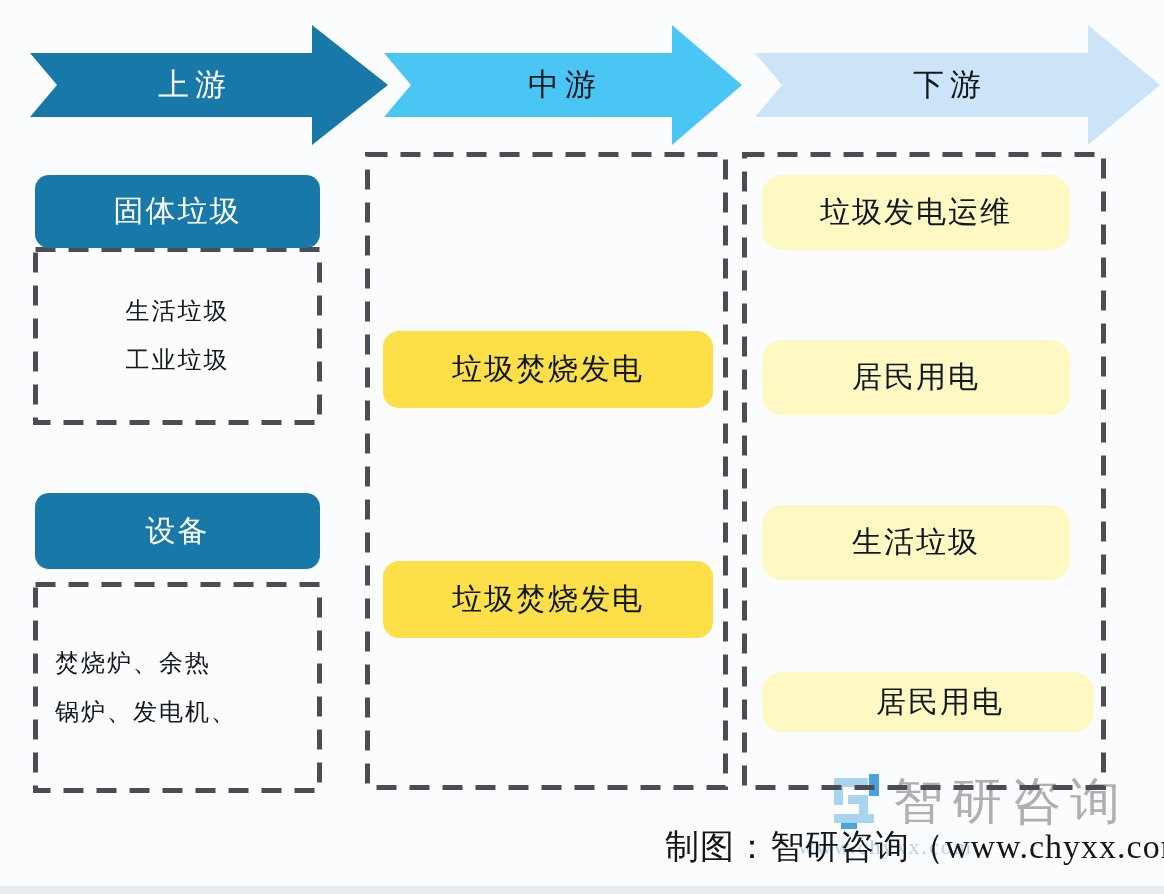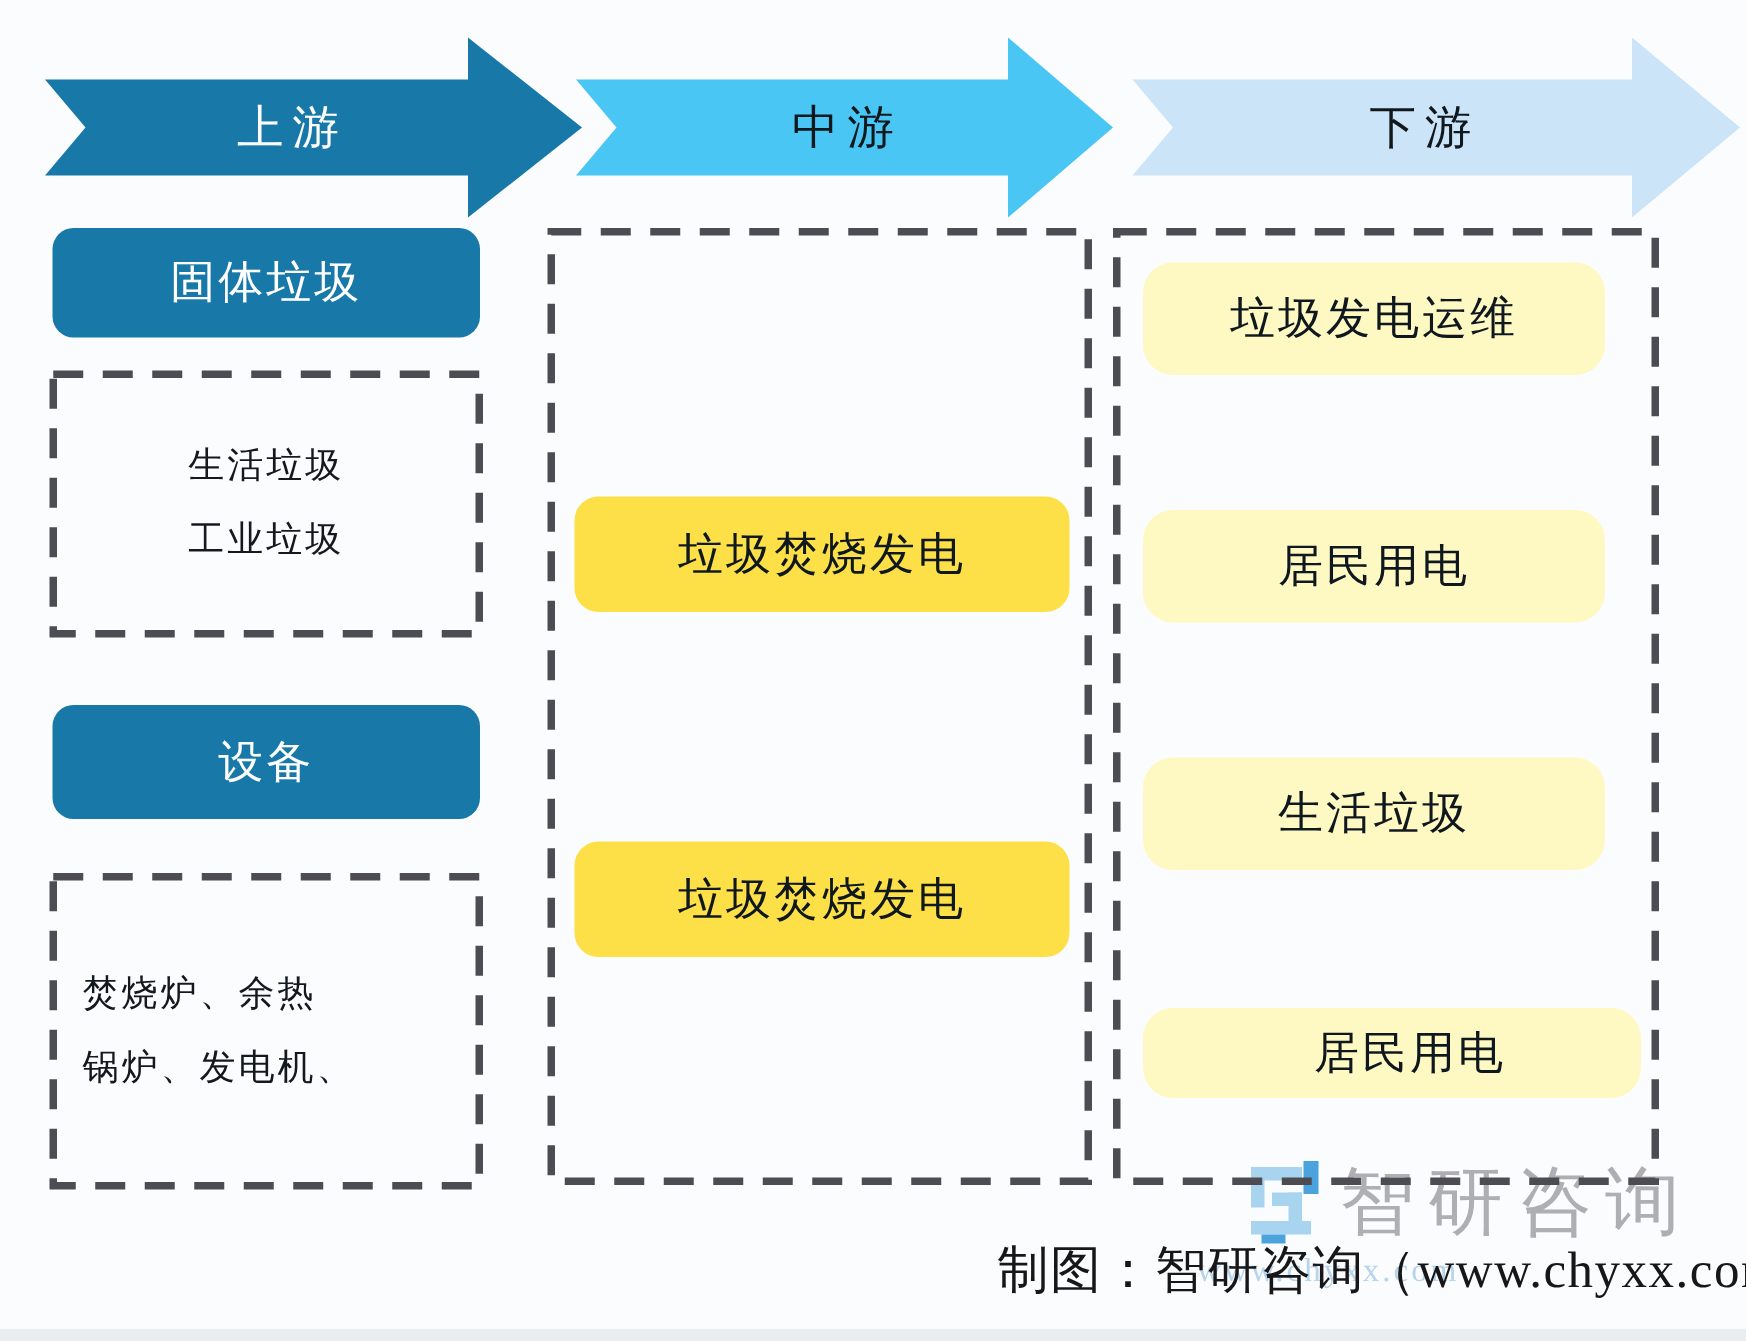--- a/index.html
+++ b/index.html
@@ -11,21 +11,21 @@
   .layer{position:absolute;left:0;top:0;}
   .stage-label{
     position:absolute;display:flex;align-items:center;justify-content:center;
     font-size:31px;letter-spacing:6px;z-index:3;color:#10171d;
   }
   .stage-label.light{color:#ffffff;}
   .chip{
     position:absolute;display:flex;align-items:center;justify-content:center;
     font-size:30px;color:#10181f;z-index:3;letter-spacing:2px;
   }
-  .chip-dark{background:#1879a9;color:#ffffff;border-radius:14px;}
+  .chip-dark{background:#1879a9;color:#ffffff;border-radius:14px;margin-top:23px;}
   .chip-cyan{background:#fde047;border-radius:16px;margin-top:32px;}
   .chip-pale{background:#fef9c3;border-radius:20px;font-family:Liberation Mono, monospace;}
   .dashed-text{
     position:absolute;display:flex;flex-direction:column;justify-content:center;
     font-size:24px;color:#14191e;z-index:3;line-height:49px;letter-spacing:2px;
   }
   .dashed-text.centered{align-items:center;text-align:center;}
   .dashed-text.left{align-items:flex-start;text-align:left;padding-left:22px;box-sizing:border-box;}
   .watermark-brand{
     position:absolute;left:893px;top:768px;z-index:1;

